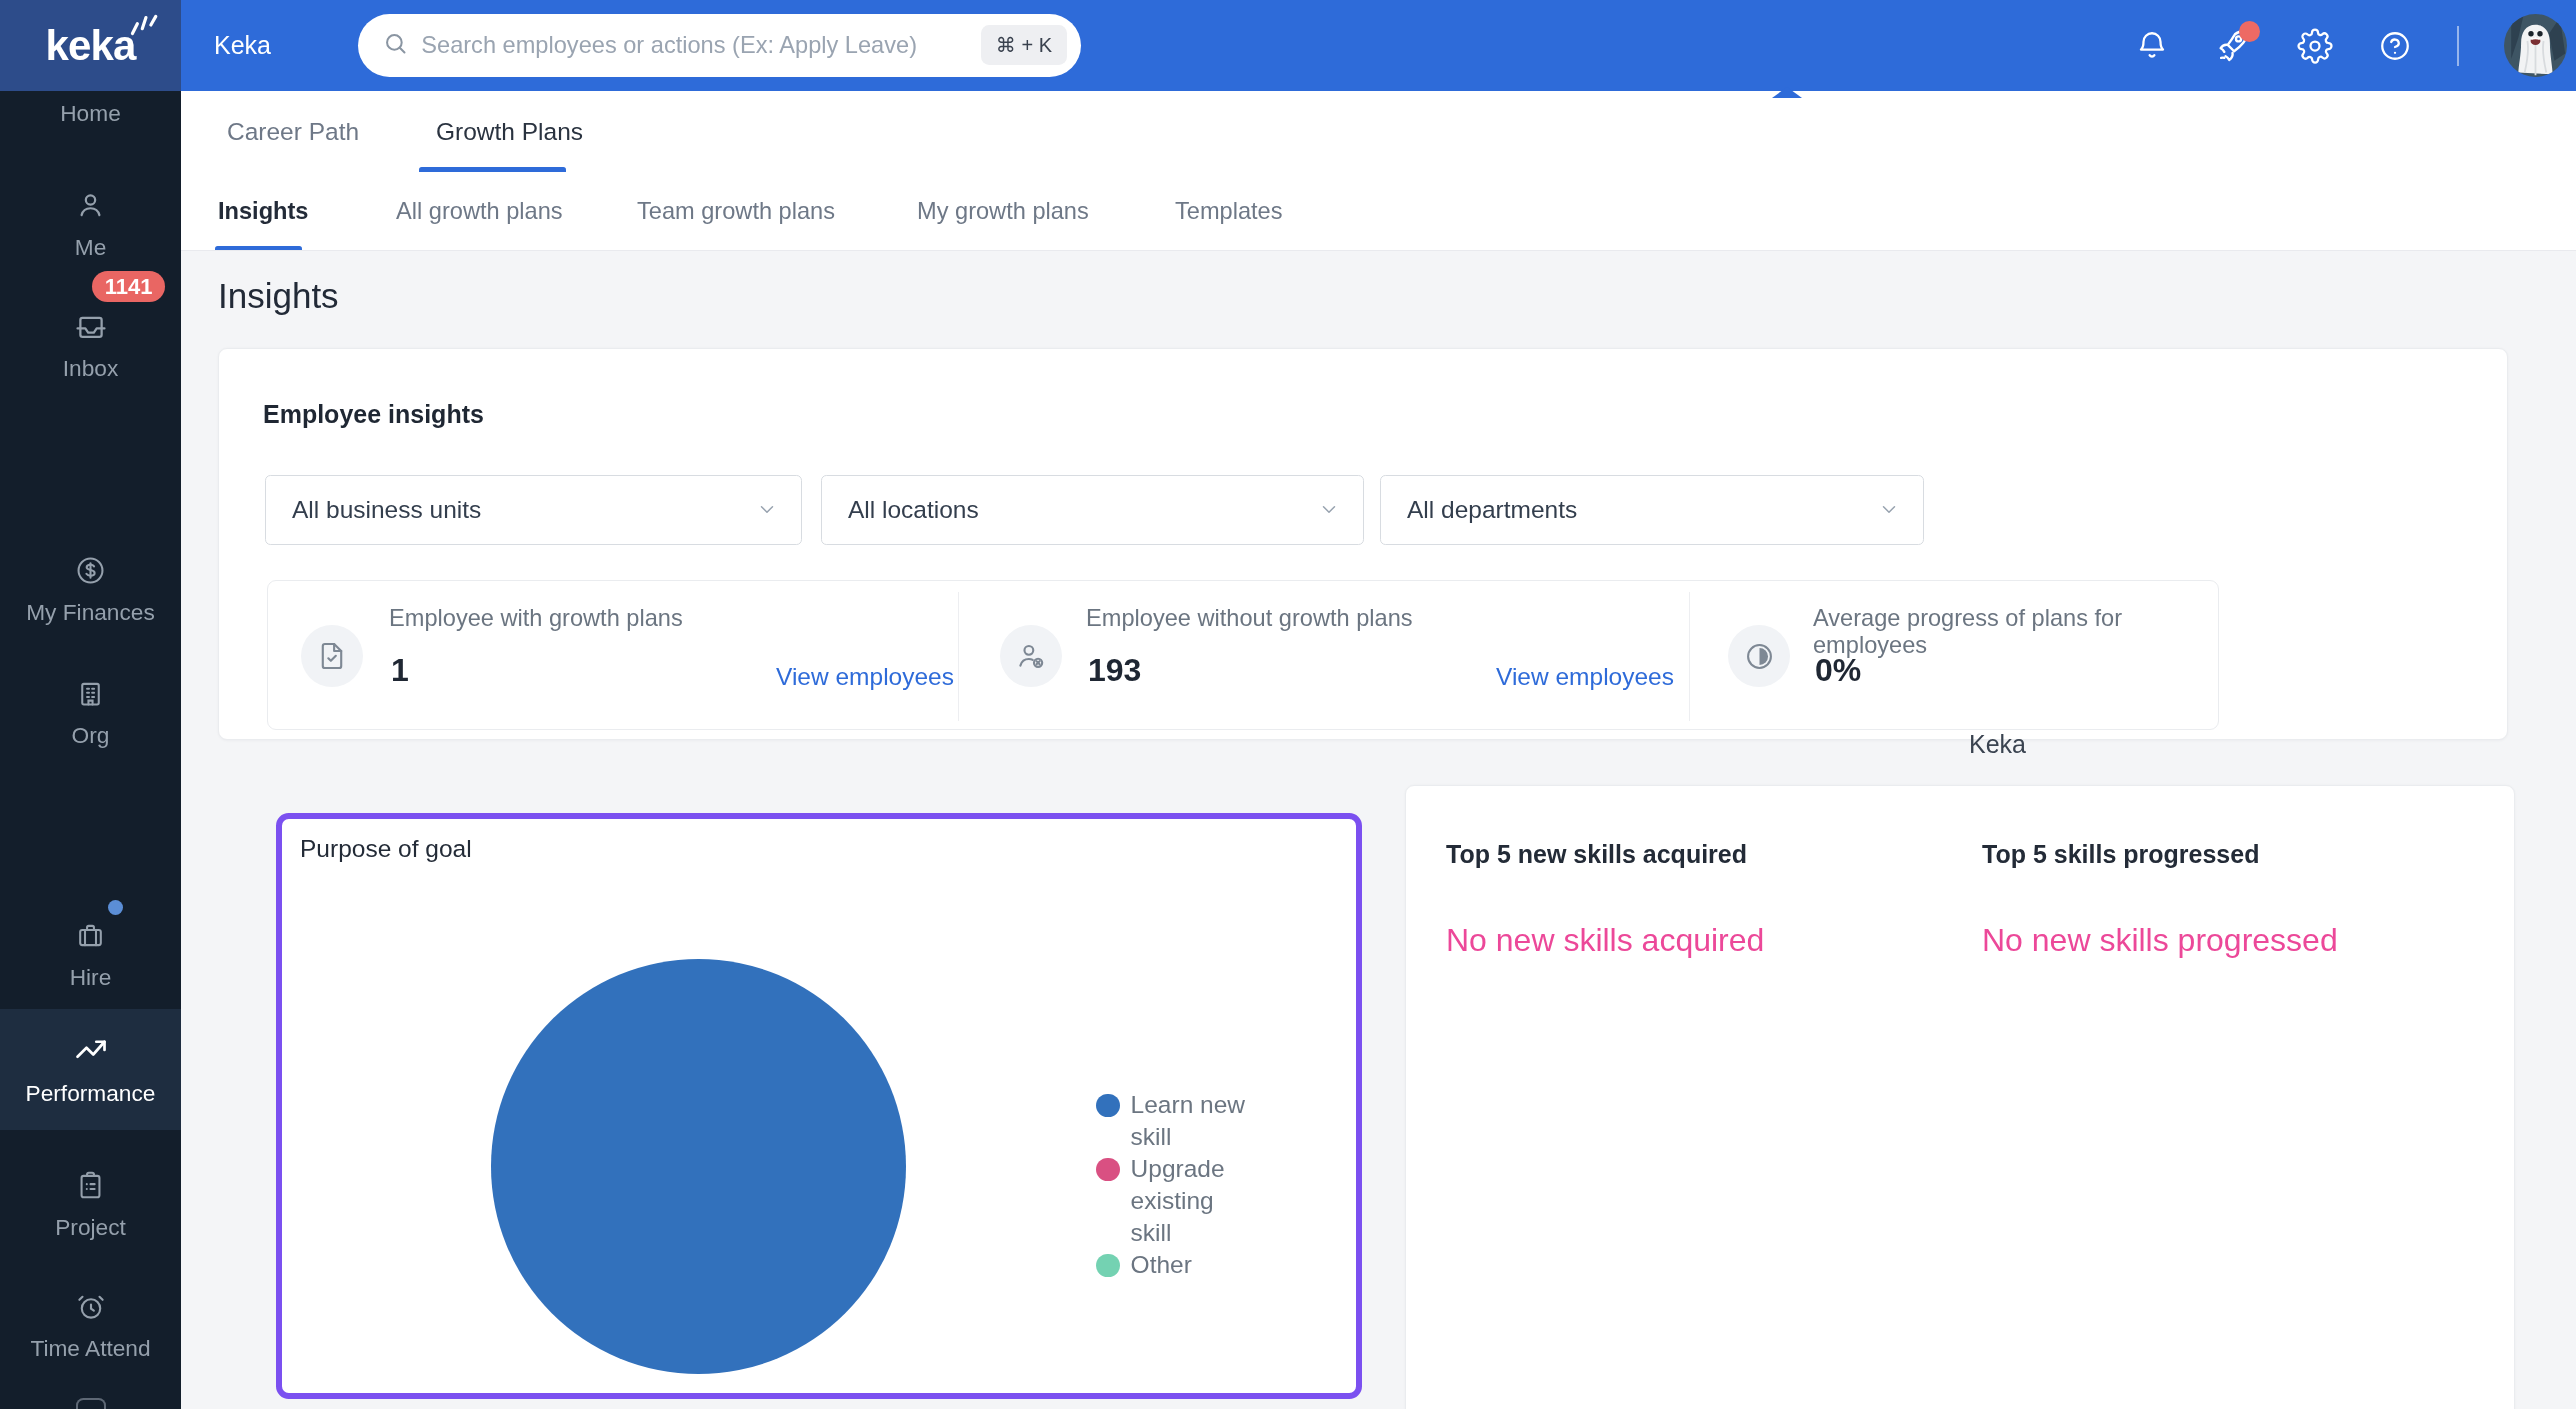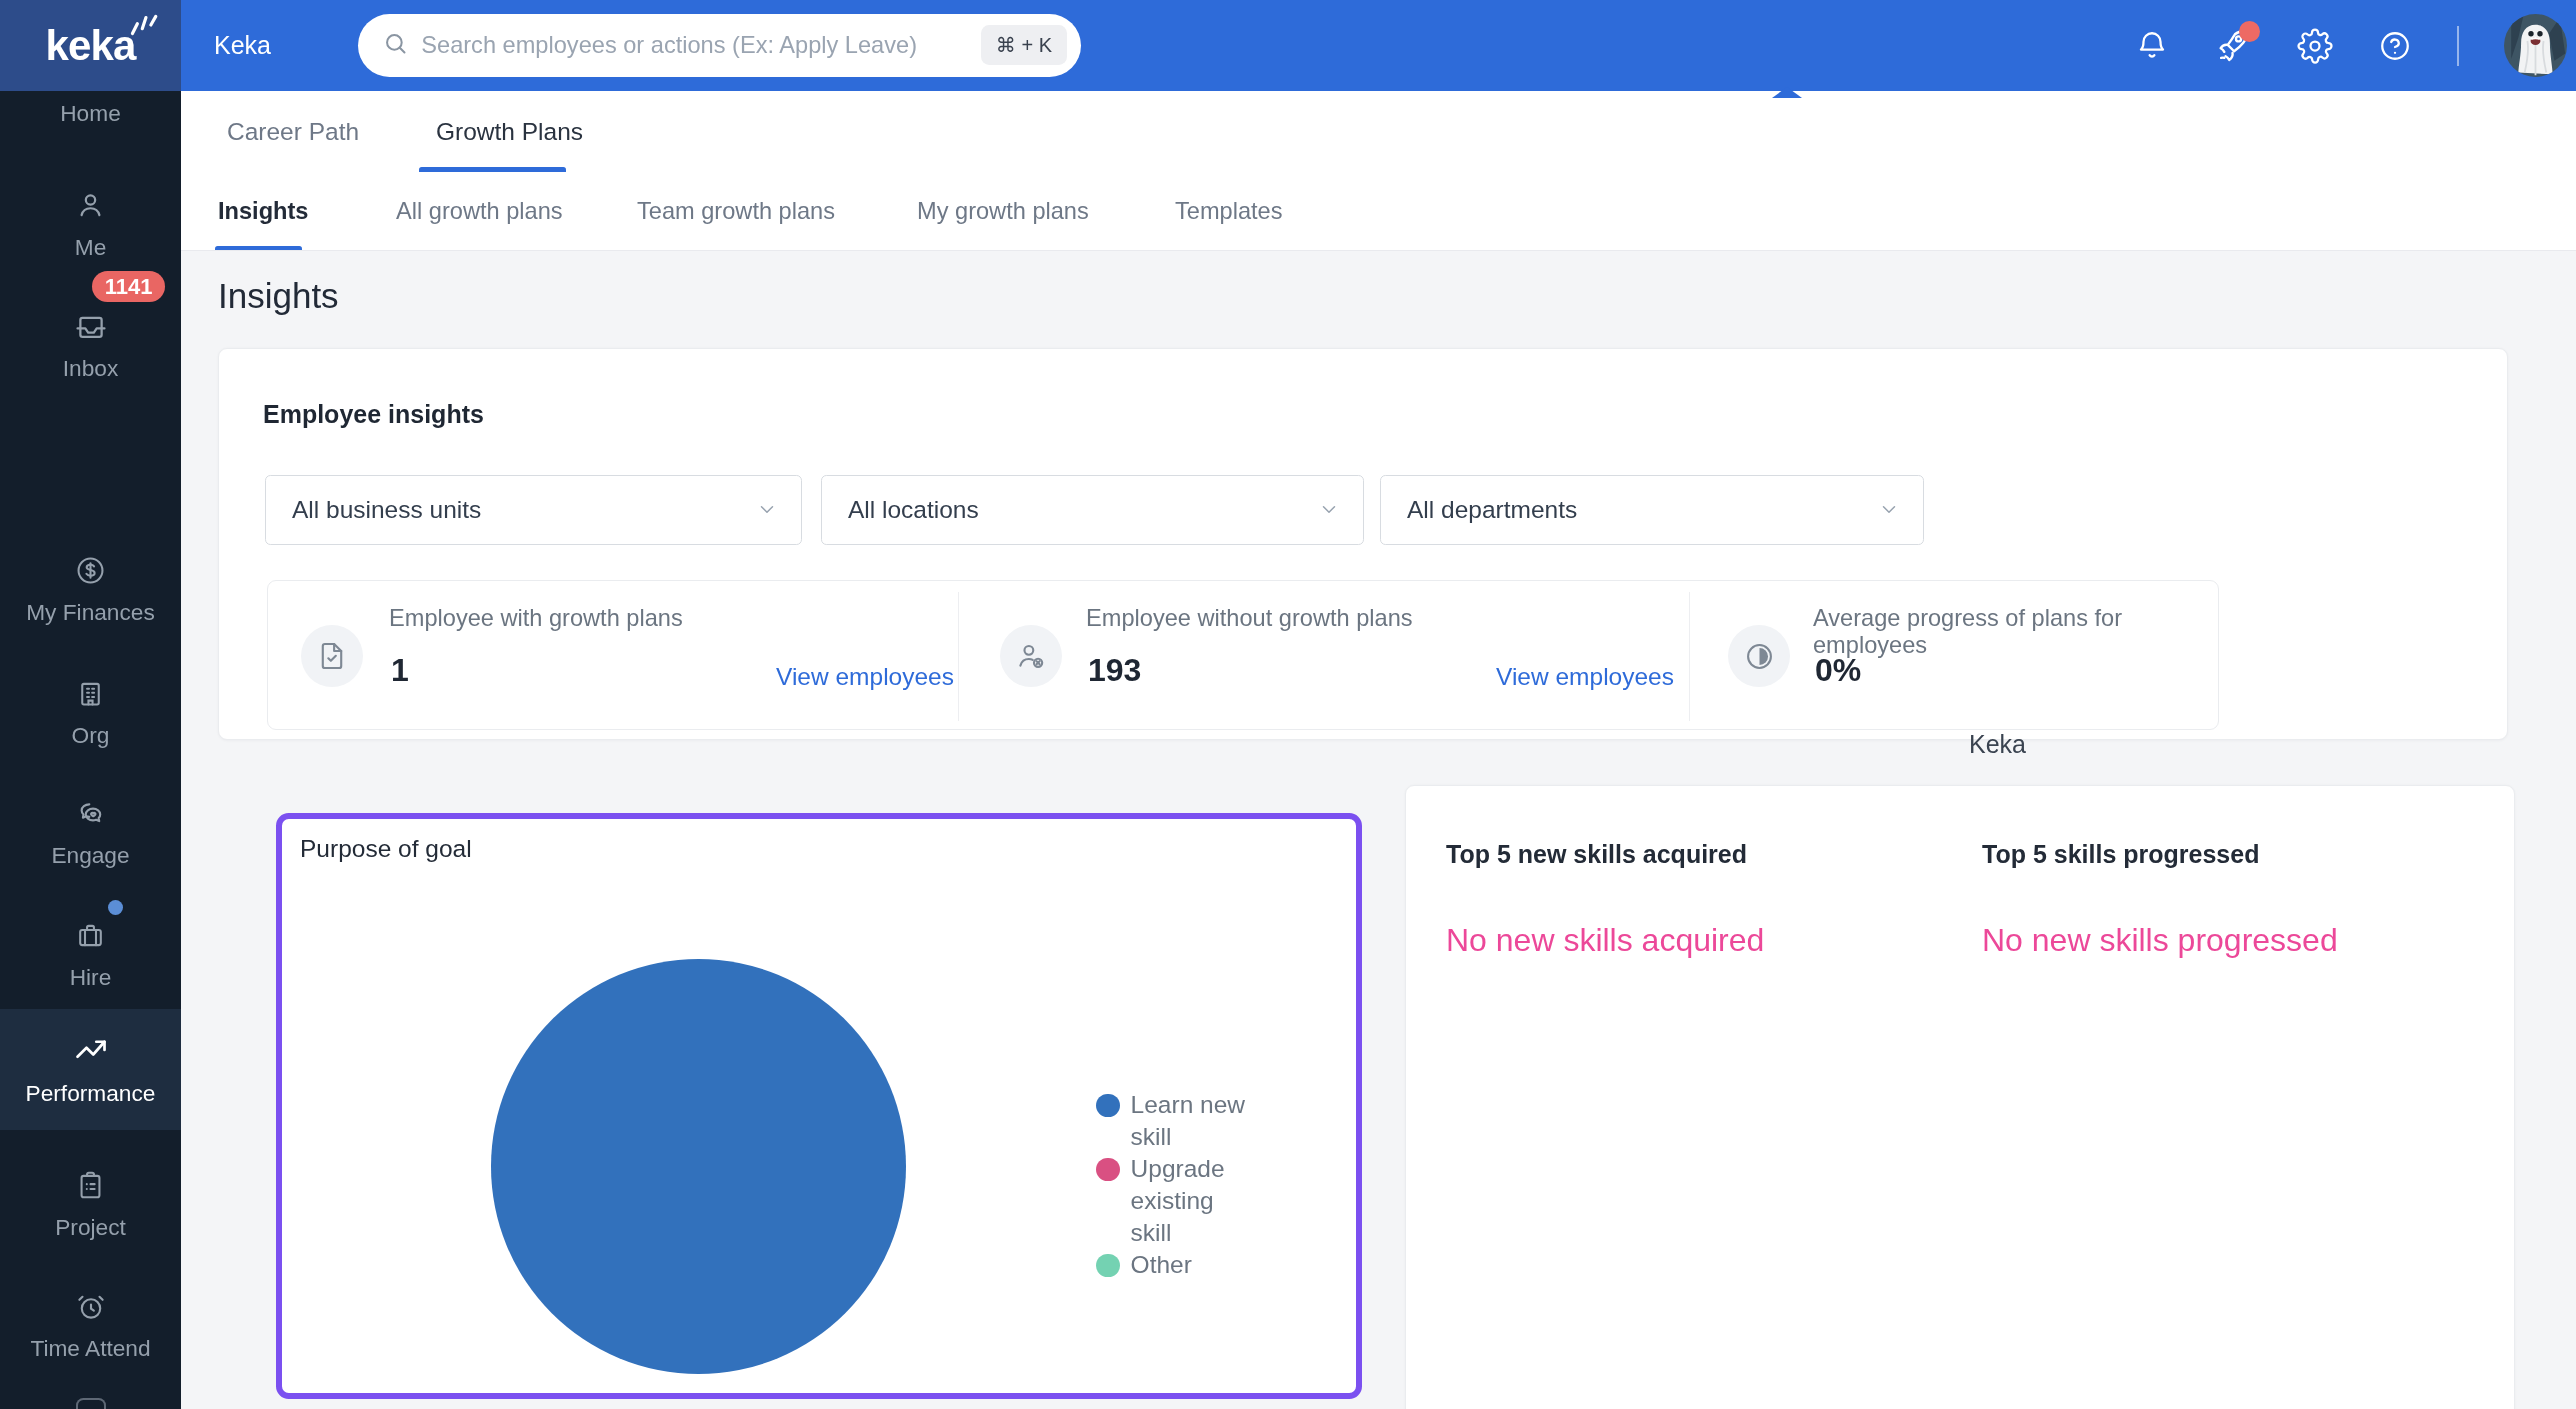--- a/index.html
+++ b/index.html
@@ -158,29 +158,20 @@
     <div class="nav-item" style="top:663px;">
       <span>
         <svg width="33" height="33" viewBox="0 0 24 24" fill="none" stroke-width="1.5" stroke-linecap="round">
           <rect x="6" y="5" width="12" height="15" rx="1.2"></rect>
           <path d="M9.5 8.5h1.4M13.2 8.5h1.4M9.5 11.5h1.4M13.2 11.5h1.4M9.5 14.5h1.4M13.2 14.5h1.4"></path>
           <path d="M10.5 20v-2.8h3V20"></path>
         </svg></span>
       <span class="lbl">Org</span>
     </div>
 
-    <div class="nav-item" style="top:783px;">
-      <span>
-        <svg width="34" height="34" viewBox="0 0 24 24" fill="none" stroke-width="1.5" stroke-linecap="round" stroke-linejoin="round">
-          <path d="M10.8 5.2c-3 0-5.4 1.9-5.4 4.3 0 1.1.5 2 1.3 2.8L6.3 14.6l2.3-1a6.6 6.6 0 0 0 2.2.4"></path>
-          <path d="M13.4 8.2c2.8 0 5.1 1.8 5.1 4.1 0 1-.4 1.9-1.1 2.6l.4 2.1-2.2-.9c-.7.2-1.4.4-2.2.4-2.8 0-5.1-1.9-5.1-4.2s2.3-4.1 5.1-4.1z"></path>
-          <path d="M12.1 11.7c.3-.7 1.2-.8 1.5-.1.3-.7 1.2-.6 1.5.1.2.6-.6 1.4-1.5 1.9-.9-.5-1.7-1.3-1.5-1.9z"></path>
-        </svg></span>
-      <span class="lbl">Engage</span>
-    </div>
 
     <div class="nav-item" style="top:905px;">
       <span>
         <svg width="33" height="33" viewBox="0 0 24 24" fill="none" stroke-width="1.5" stroke-linecap="round" stroke-linejoin="round">
           <rect x="4.5" y="8" width="15" height="11" rx="1.5"></rect>
           <path d="M9.5 8V6.2A1.2 1.2 0 0 1 10.7 5h2.6a1.2 1.2 0 0 1 1.2 1.2V8"></path>
           <path d="M8 8v11M16 8v11"></path>
         </svg></span>
       <span class="lbl">Hire</span>
     </div>

